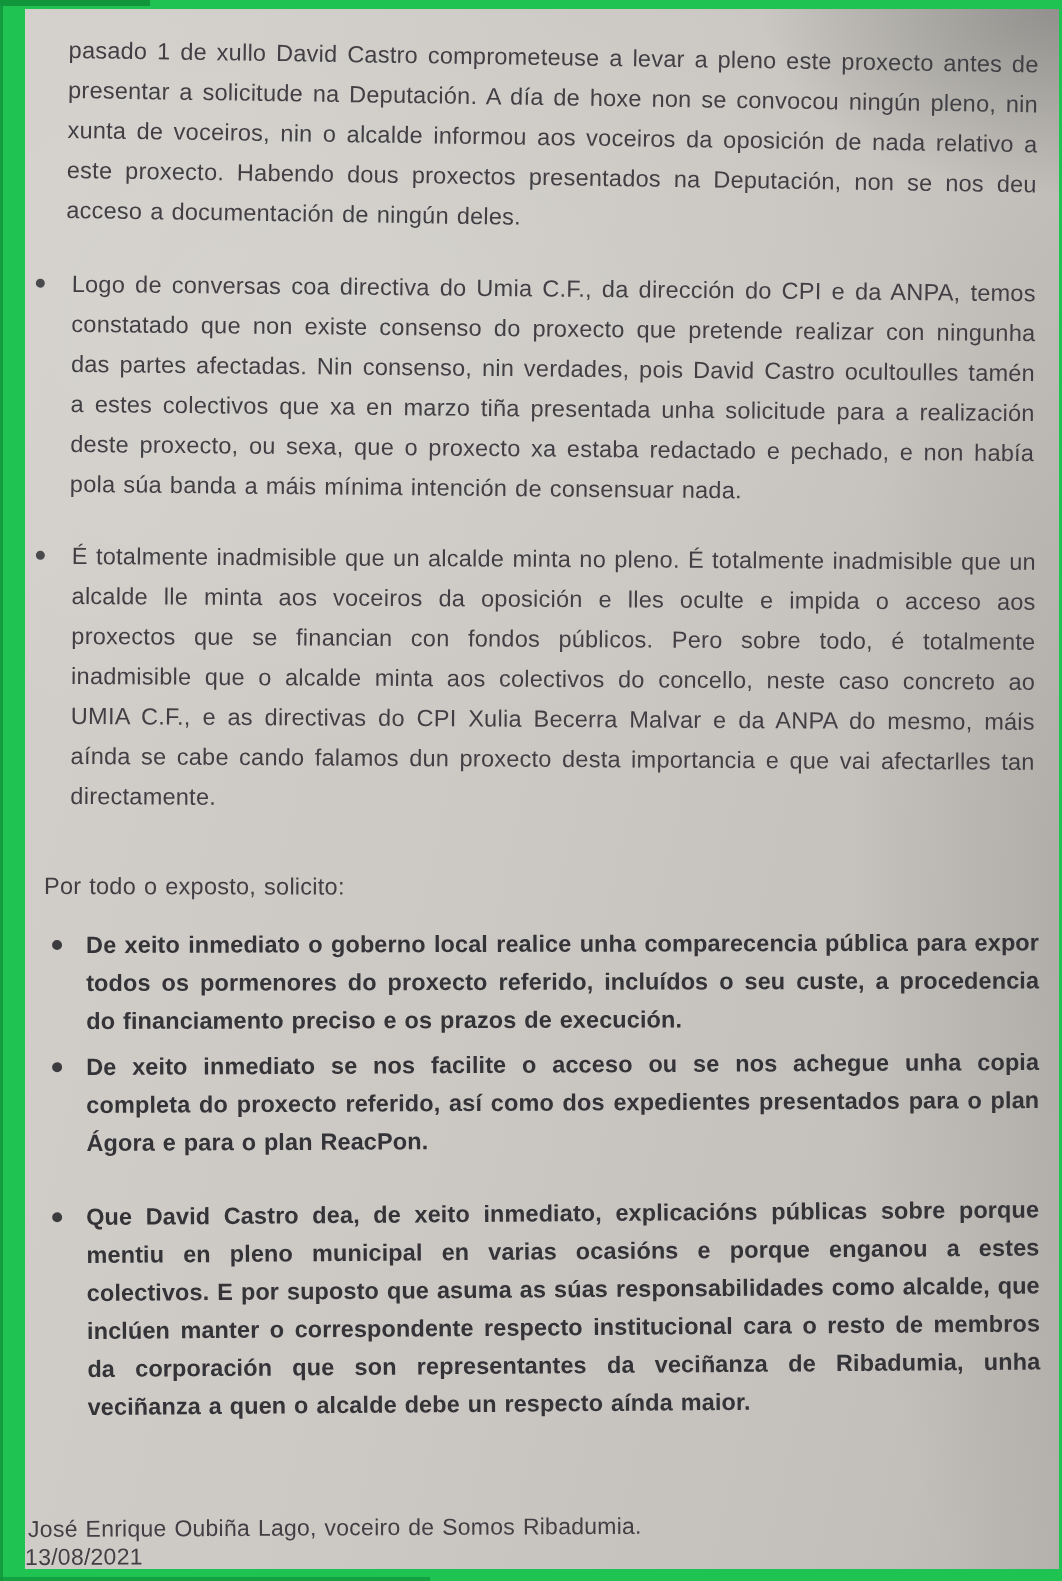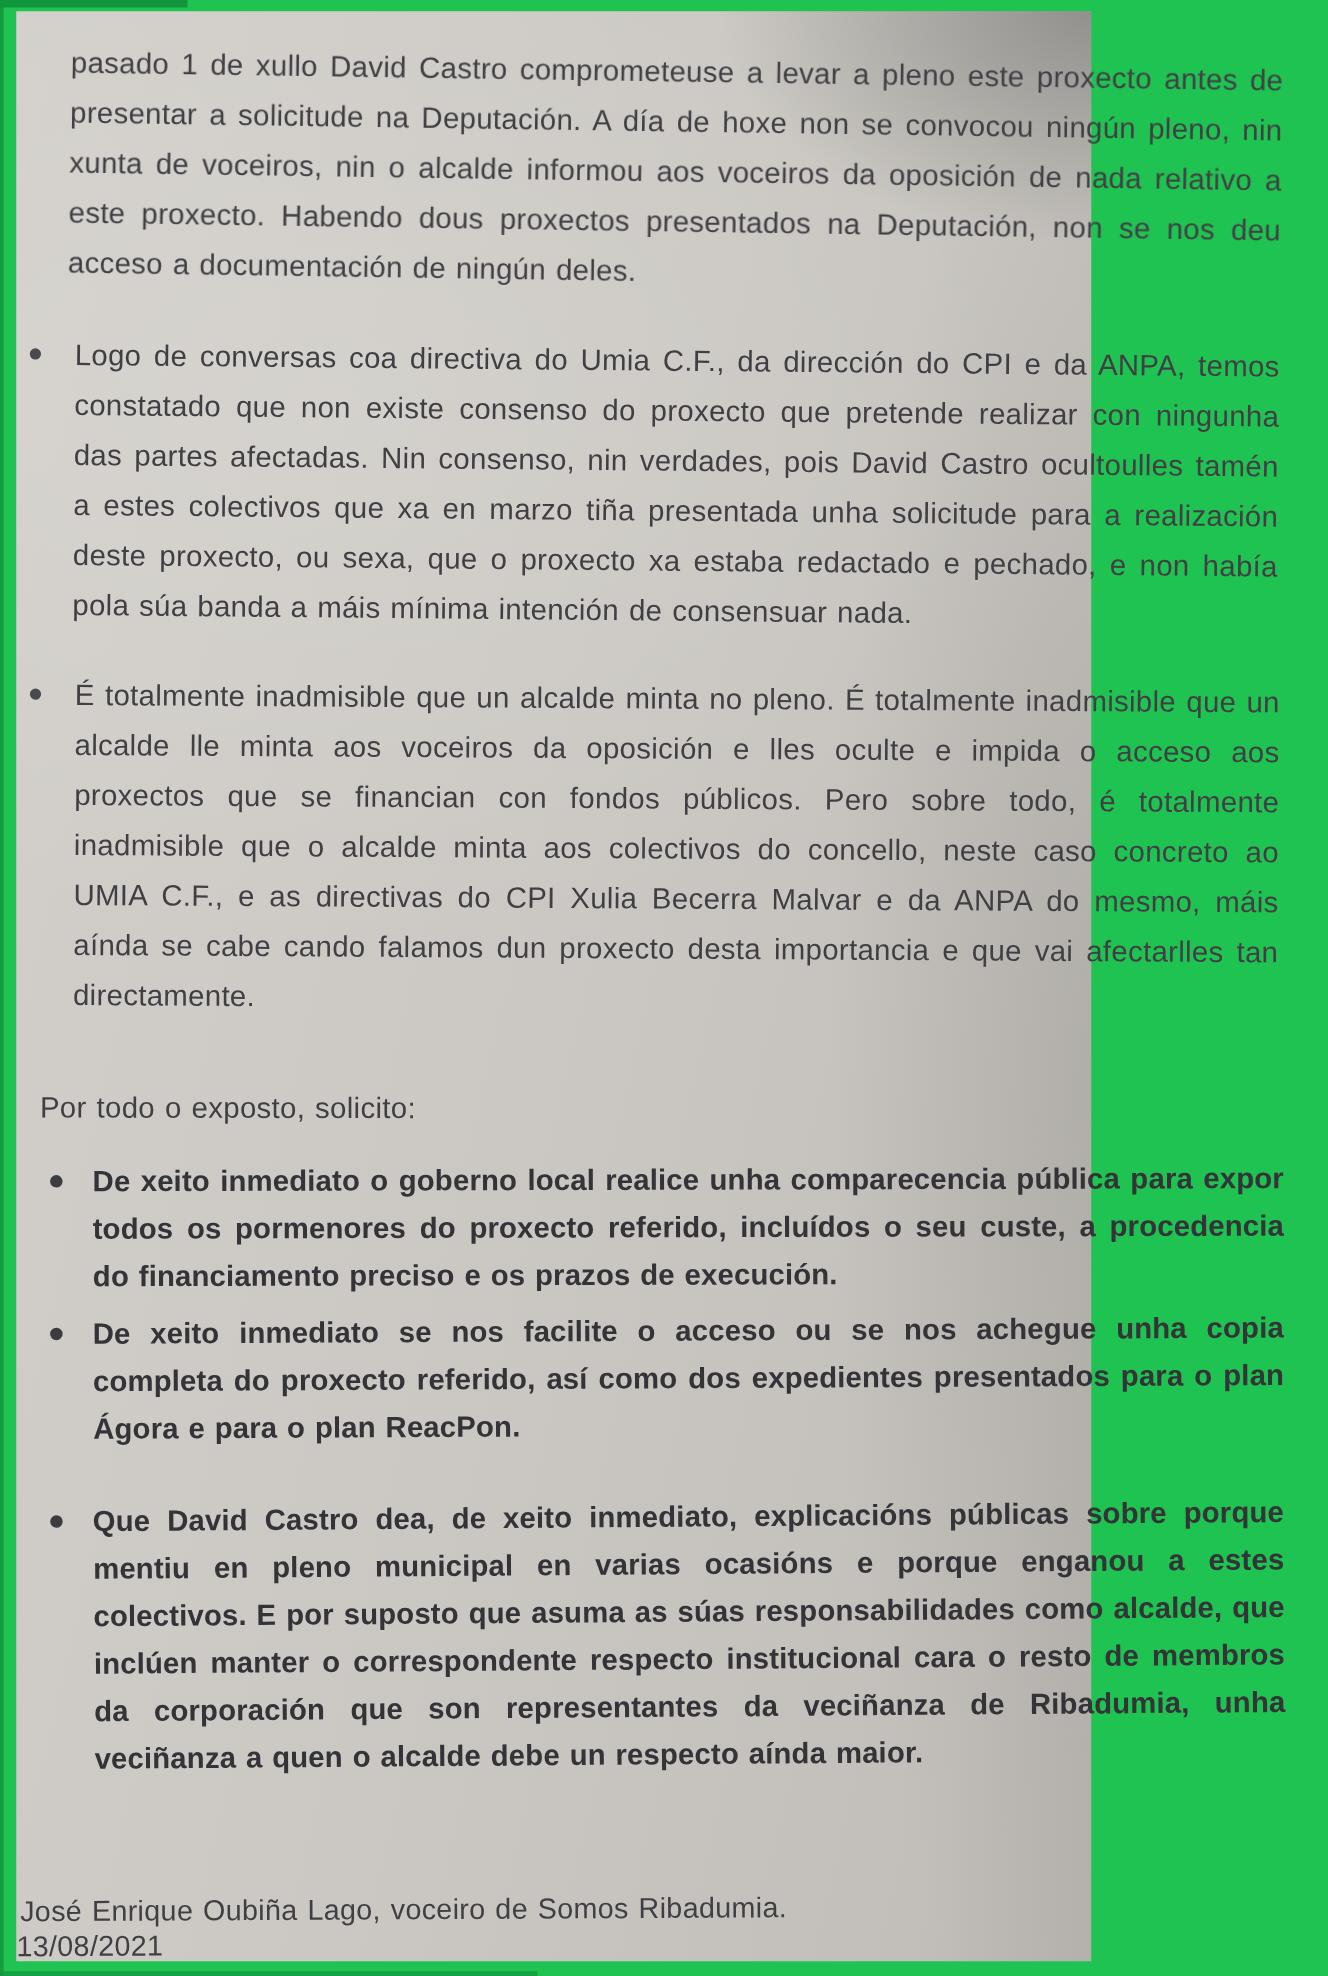--- a/index.html
+++ b/index.html
@@ -10,21 +10,21 @@
   }
   .screen { position:absolute; inset:0; }
 
   
   .accent-top   { position:absolute; top:0; left:0; width:150px; height:6px; background:var(--frame-green-dark,#12963c); }
   .accent-left  { position:absolute; top:0; left:0; width:3px; height:100%; background:var(--frame-green-dark,#12963c); opacity:.85; }
   .accent-bottom{ position:absolute; bottom:0; left:0; width:430px; height:4px; background:var(--frame-green-dark,#12963c); opacity:.75; }
 
   
   .paper {
-    position:absolute; left:13px; top:9px; width:860px; height:1560px;
+    position:absolute; left:25px; top:9px; width:1034px; height:1560px;
     background:
       radial-gradient(480px 300px at 100% 0, rgba(40,42,40,.33), rgba(40,42,40,0) 62%),
       radial-gradient(300px 1200px at 100% 55%, rgba(70,70,68,.14), rgba(70,70,68,0) 70%),
       radial-gradient(900px 600px at 28% 20%, rgba(255,255,255,.12), rgba(255,255,255,0) 75%),
       linear-gradient(103deg, #d3d0cb 0%, #cbc8c3 50%, #c2bfba 88%, #b7b4af 100%);
   }
   .content { position:absolute; inset:0; filter: blur(.3px); }
 
   .para, .btext, .heading, .signature, .dateline {
     margin:0; color:var(--ink,#413f44);

